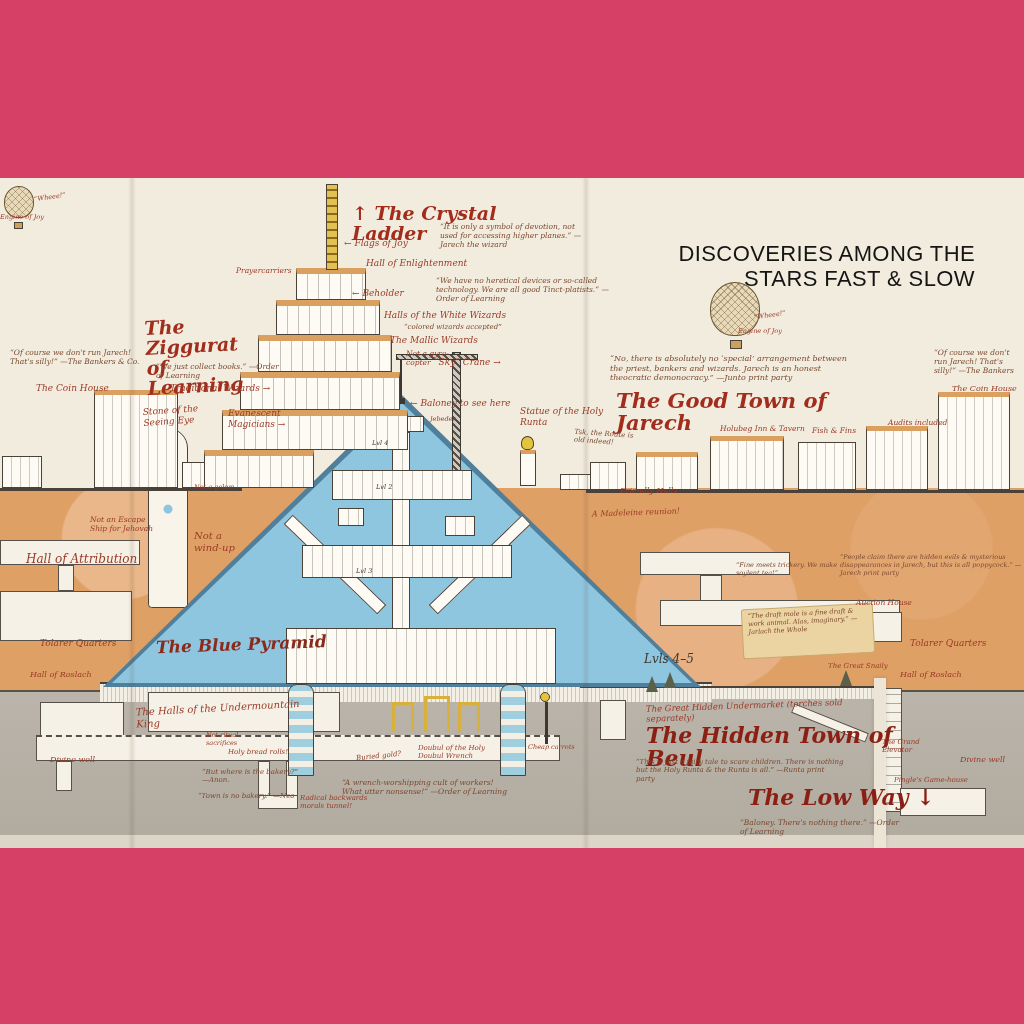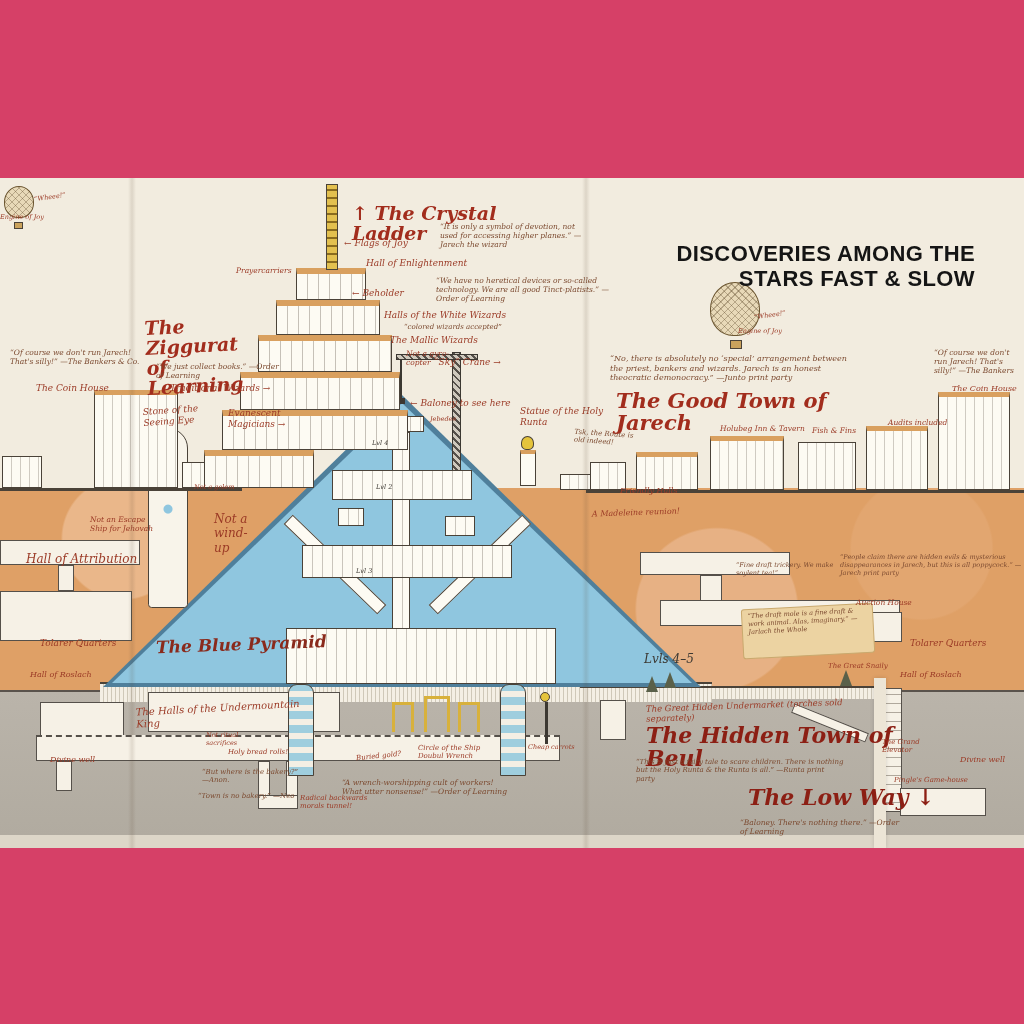--- a/index.html
+++ b/index.html
@@ -6,21 +6,21 @@
   body{width:1024px;height:1024px;background:#d64067;position:relative;overflow:hidden;
        font-family:"DejaVu Serif", serif;}
   #paper{position:absolute;left:0;top:178px;width:1024px;height:670px;background:#f2ecdf;overflow:hidden;}
   .abs{position:absolute;box-sizing:border-box;}
   
   .h{position:absolute;font-style:italic;color:#9b3a26;font-size:8px;line-height:1.2;z-index:30;}
   .q{color:#7c4a30;}
   .bigl{position:absolute;font-style:italic;font-weight:bold;color:#a22d1d;z-index:30;line-height:1.05;}
   .dk{color:#8c1f14;}
   #main-title{position:absolute;right:49px;top:64px;width:310px;text-align:right;z-index:40;
-      font-family:"Liberation Sans", sans-serif;font-weight:700;font-size:22px;line-height:1.12;
+      font-family:"Liberation Sans", sans-serif;font-weight:400;font-size:22px;line-height:1.12;
       letter-spacing:.4px;color:#151515;}
   
   .earth{left:0;top:310px;width:1024px;height:202px;background:
       radial-gradient(circle at 12% 25%, #eab78a 0 60px, transparent 62px),
       radial-gradient(circle at 70% 60%, #e7b184 0 80px, transparent 82px),
       radial-gradient(circle at 90% 30%, #e2a670 0 70px, transparent 72px),
       #dfa066;z-index:1;}
   .stone{left:0;top:512px;width:1024px;height:145px;background:linear-gradient(#bab4aa,#b1aba0);
       border-top:2px solid #5a534c;z-index:1;}
   .pageedge{left:0;top:657px;width:1024px;height:13px;background:#ddd6c8;z-index:2;}
@@ -187,51 +187,51 @@
   <div class="h" style="left:430px;top:238px;font-size:6.5px;">Jebedee</div>
   <div class="h" style="left:520px;top:228px;width:84px;font-size:9px;">Statue of the Holy Runta</div>
   <div class="h q" style="left:574px;top:252px;width:68px;font-size:7px;transform:rotate(4deg);">Tsk, the Route is old indeed!</div>
   <div class="h q" style="left:156px;top:184px;width:128px;font-size:7.5px;">“We just collect books.” —Order of Learning</div>
   <div class="h" style="left:170px;top:205px;font-size:9px;">Traditional Wizards →</div>
   <div class="h" style="left:143px;top:226px;width:86px;font-size:9px;transform:rotate(-4deg);">Stone of the Seeing Eye</div>
   <div class="h" style="left:228px;top:230px;width:92px;font-size:9px;">Evanescent Magicians →</div>
   <div class="h q" style="left:10px;top:170px;width:130px;font-size:7.5px;">“Of course we don't run Jarech! That's silly!” —The Bankers &amp; Co.</div>
   <div class="h" style="left:36px;top:205px;font-size:9px;">The Coin House</div>
   <div class="h" style="left:194px;top:306px;width:42px;font-size:6.5px;">Not a golem</div>
-  <div class="h" style="left:194px;top:334px;width:42px;font-size:12px;margin-left:20px;">Not a wind-up</div>
+  <div class="h" style="left:194px;top:352px;width:42px;font-size:10px;">Not a wind-up</div>
   <div class="h" style="left:90px;top:337px;width:64px;font-size:7.5px;">Not an Escape Ship for Jehovah</div>
   <div class="h" style="left:26px;top:374px;font-size:12px;">Hall of Attribution</div>
   <div class="h" style="left:40px;top:460px;font-size:9px;">Tolarer Quarters</div>
   <div class="h" style="left:30px;top:492px;font-size:8px;">Hall of Roslach</div>
   <div class="h" style="left:136px;top:524px;width:175px;font-size:10px;transform:rotate(-3deg);">The Halls of the Undermountain King</div>
   <div class="h" style="left:206px;top:554px;width:64px;font-size:6.5px;">Not ritual sacrifices</div>
   <div class="h" style="left:50px;top:577px;font-size:8px;">Divine well</div>
   <div class="h" style="left:228px;top:570px;width:66px;font-size:7px;">Holy bread rolls!</div>
   <div class="h q" style="left:202px;top:590px;width:98px;font-size:7px;">“But where is the bakery?” —Anon.</div>
   <div class="h q" style="left:198px;top:614px;width:98px;font-size:7px;">“Town is no bakery.” —Neo</div>
   <div class="h" style="left:300px;top:616px;width:90px;font-size:7px;">Radical backwards morals tunnel!</div>
   <div class="h" style="left:356px;top:574px;font-size:7px;transform:rotate(-6deg);">Buried gold?</div>
-  <div class="h" style="left:418px;top:566px;width:80px;font-size:7px;">Circle of the Ship Doubul Wrench</div>
+  <div class="h" style="left:418px;top:566px;width:80px;font-size:7px;">Doubul of the Holy Doubul Wrench</div>
   <div class="h q" style="left:342px;top:600px;width:168px;font-size:7.5px;">“A wrench-worshipping cult of workers! What utter nonsense!” —Order of Learning</div>
   <div class="h" style="left:528px;top:566px;width:48px;font-size:6.5px;">Cheap carrots</div>
   <div class="h" style="left:372px;top:262px;font-size:6.5px;color:#3c3832;">Lvl 4</div>
   <div class="h" style="left:376px;top:306px;font-size:6.5px;color:#3c3832;">Lvl 2</div>
   <div class="h" style="left:356px;top:390px;font-size:6.5px;color:#3c3832;">Lvl 3</div>
   <div class="h" style="left:644px;top:474px;font-size:12px;color:#3c3832;">Lvls 4–5</div>
   <div class="h" style="left:754px;top:134px;font-size:6.5px;transform:rotate(-8deg);">“Wheee!”</div>
   <div class="h" style="left:738px;top:150px;width:62px;font-size:6.5px;">Engine of Joy</div>
   <div class="h q" style="left:610px;top:176px;width:248px;font-size:8px;">“No, there is absolutely no ‘special’ arrangement between the priest, bankers and wizards. Jarech is an honest theocratic demonocracy.” —Junto print party</div>
   <div class="h" style="left:720px;top:246px;font-size:7.5px;">Holubeg Inn &amp; Tavern</div>
   <div class="h" style="left:812px;top:248px;font-size:7.5px;">Fish &amp; Fins</div>
   <div class="h" style="left:888px;top:240px;font-size:7.5px;">Audits included</div>
   <div class="h q" style="left:934px;top:170px;width:88px;font-size:7.5px;">“Of course we don't run Jarech! That's silly!” —The Bankers</div>
   <div class="h" style="left:952px;top:206px;font-size:8px;">The Coin House</div>
   <div class="h" style="left:620px;top:308px;font-size:8px;">Friendly Halls</div>
   <div class="h" style="left:592px;top:330px;font-size:8px;transform:rotate(-2deg);">A Madeleine reunion!</div>
-  <div class="h q" style="left:736px;top:384px;width:102px;font-size:6.5px;">“Fine draft trickery. We make soylent tea!”</div>
+  <div class="h q" style="left:736px;top:384px;width:102px;font-size:6.5px;">“Fine meets trickery. We make soylent tea!”</div>
   <div class="h q" style="left:840px;top:376px;width:182px;font-size:6.5px;">“People claim there are hidden evils &amp; mysterious disappearances in Jarech, but this is all poppycock.” —Jarech print party</div>
   <div class="h" style="left:856px;top:420px;font-size:7.5px;">Auction House</div>
   <div class="parch abs" style="left:742px;top:428px;width:132px;height:50px;transform:rotate(-3deg);"></div>
   <div class="h q" style="left:748px;top:432px;width:120px;font-size:6.5px;transform:rotate(-3deg);">“The draft mole is a fine draft &amp; work animal. Alas, imaginary.” —Jarlach the Whole</div>
   <div class="h" style="left:828px;top:484px;font-size:7px;">The Great Snaily</div>
   <div class="h" style="left:910px;top:460px;font-size:9px;">Tolarer Quarters</div>
   <div class="h" style="left:900px;top:492px;font-size:8px;">Hall of Roslach</div>
   <div class="h" style="left:646px;top:522px;width:220px;font-size:8.5px;transform:rotate(-2deg);">The Great Hidden Undermarket (torches sold separately)</div>
   <div class="h q" style="left:636px;top:580px;width:208px;font-size:7px;">“This is just a fairy tale to scare children. There is nothing but the Holy Runta &amp; the Runta is all.” —Runta print party</div>
   <div class="h q" style="left:740px;top:640px;width:162px;font-size:7.5px;">“Baloney. There's nothing there.” —Order of Learning</div>

